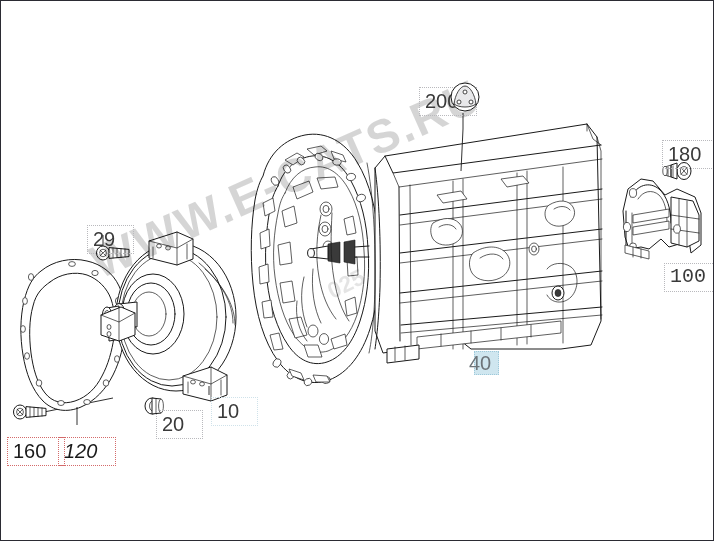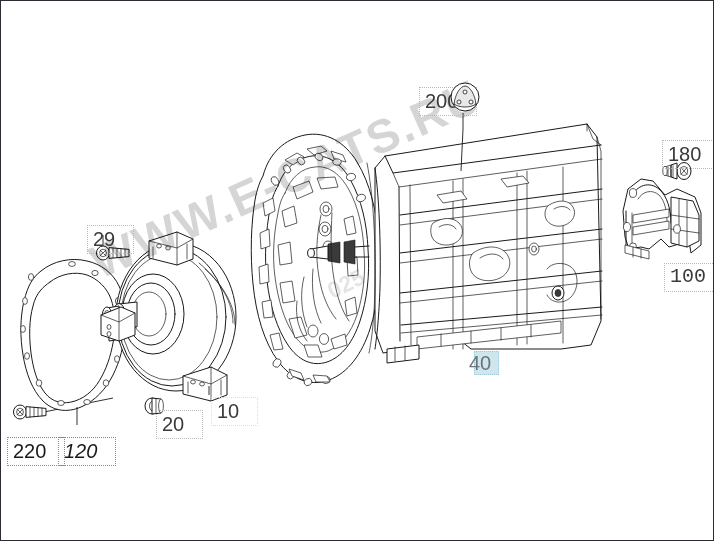--- a/index.html
+++ b/index.html
@@ -435,21 +435,21 @@
     <div class="lbl gray" style="left:86px;top:224px;">29</div>
 
     <div class="lbl selected" style="left:473px;top:350px;width:16px;height:24px;">40</div>
 
     <div class="lbl bluebox" style="left:198px;top:396px;margin-left:12px;">10</div>
 
     <div class="lbl gray" style="left:155px;top:409px;">20</div>
 
     <div class="lbl red" style="left:57px;top:436px;font-style:italic;">120</div>
 
-    <div class="lbl red" style="left:6px;top:436px;">220</div>
+    <div class="lbl red" style="left:6px;top:436px;">160</div>
 
     <svg style="position:absolute;left:448px;top:80px;" width="32" height="32">
       <circle cx="16" cy="16" r="14" fill="#ffffff" stroke="#1a1a1a" stroke-width="1"></circle>
       <path d="M16,5 L27,23 L5,23 Z" fill="none" stroke="#1a1a1a" stroke-width="1" stroke-linejoin="round"></path>
       <path d="M16,5 C21,5 26,14 27,23 C22,27 10,27 5,23 C6,14 11,5 16,5 Z" fill="#e8e8ea" stroke="#1a1a1a" stroke-width=".8"></path>
       <circle cx="16" cy="11" r="2" fill="#ffffff" stroke="#1a1a1a" stroke-width=".8"></circle>
       <circle cx="10" cy="21" r="2" fill="#ffffff" stroke="#1a1a1a" stroke-width=".8"></circle>
       <circle cx="22" cy="21" r="2" fill="#ffffff" stroke="#1a1a1a" stroke-width=".8"></circle>
     </svg>
   </div>

